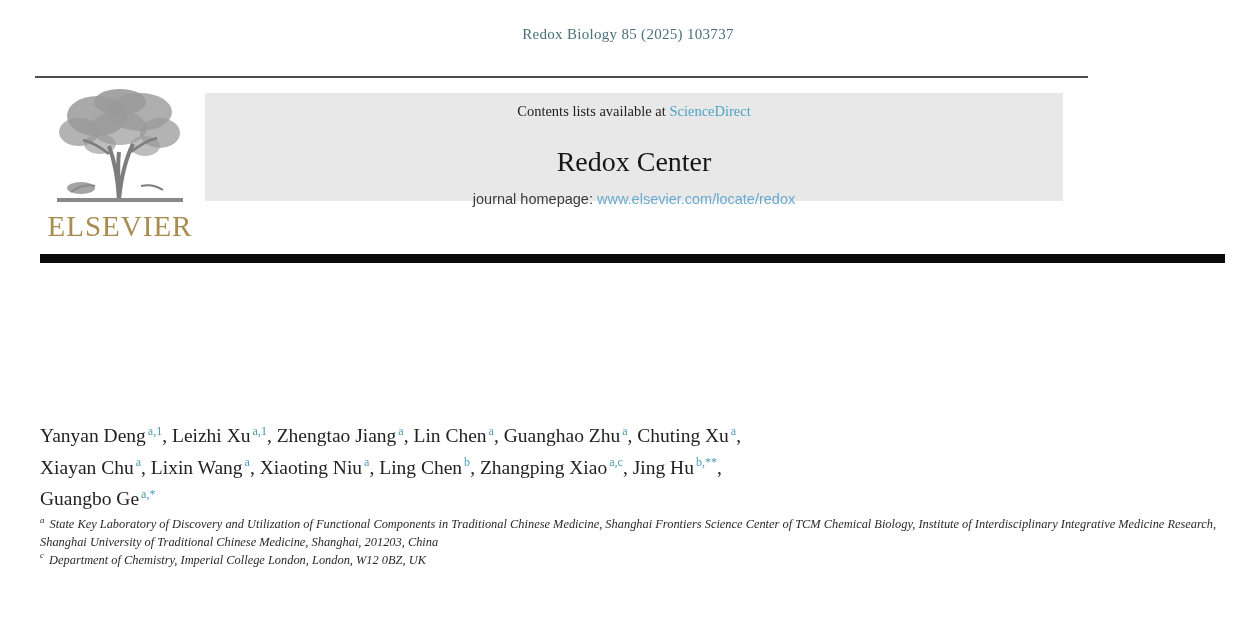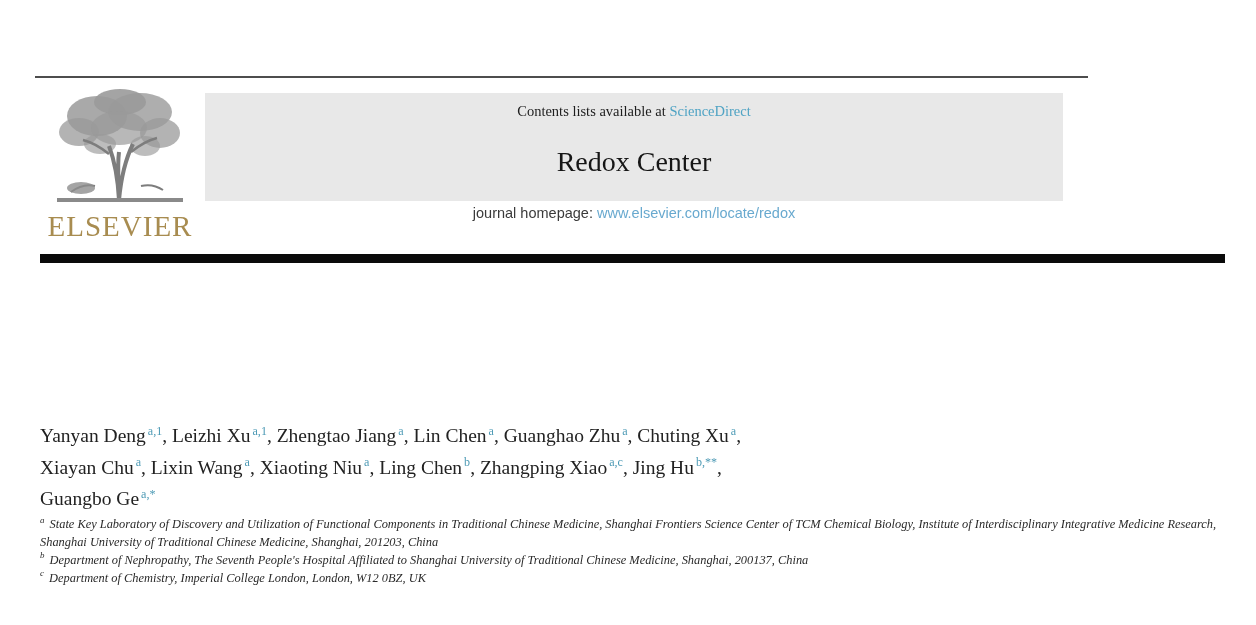--- a/index.html
+++ b/index.html
@@ -26,21 +26,21 @@
   .tree-icon{display:block;margin:0 auto;}
   .elsevier-wordmark{display:block;margin-top:2px;font-size:29px;color:var(--elsevier-gold);
     letter-spacing:1px;line-height:1;}
 
   
   .masthead{position:absolute;left:205px;top:93px;width:858px;height:108px;
     background:var(--masthead-gray);text-align:center;}
   .contents-line{margin-top:10px;font-size:14.5px;color:#1d1d1d;}
   .contents-link{color:var(--link-blue);cursor:pointer;}
   .masthead-title{margin-top:26px;font-size:28px;color:#161616;}
-  .homepage-line{margin-top:27px;font-family:"Liberation Sans", sans-serif;font-size:14.5px;color:#3a3a3a;}
+  .homepage-line{margin-top:13px;font-family:"Liberation Sans", sans-serif;font-size:14.5px;color:#3a3a3a;}
   .homepage-link{color:var(--homepage-link-blue);cursor:pointer;}
 
   
   .cover{position:absolute;left:1093px;top:82px;width:132px;height:160px;overflow:hidden;
     background:
       radial-gradient(circle at 84% 12%, rgba(240,96,170,0.95) 0%, rgba(240,96,170,0) 32%),
       radial-gradient(circle at 74% 74%, rgba(228,62,122,0.85) 0%, rgba(228,62,122,0) 26%),
       linear-gradient(118deg,#241433 0%,#3a1f52 35%,#5d2a68 62%,#8e3579 86%,#a03f7f 100%);
     font-family:"Liberation Sans", sans-serif;}
   .cover-beam{position:absolute;top:-30px;right:26px;width:34px;height:240px;
@@ -80,20 +80,21 @@
   .affiliation-list{position:absolute;left:40px;top:516px;width:1196px;
     font-size:12.4px;line-height:17.5px;color:#2a2a2a;font-style:italic;}
   .affiliation{margin-bottom:0.5px;}
   .aff-sup{font-size:0.72em;line-height:0;margin-right:2px;}
 </style>
 </head>
 <body>
 
 <div class="page">
 
+  <div class="journal-ref">Redox Biology 85 (2025) 103737</div>
 
   <div class="top-rule"></div>
 
   <div class="elsevier-block">
     <svg class="tree-icon" width="150" height="122" viewBox="0 0 150 122">
       <g fill="#9a9a9a">
         <ellipse cx="52" cy="28" rx="30" ry="20" opacity="0.85"></ellipse>
         <ellipse cx="95" cy="24" rx="32" ry="19" opacity="0.8"></ellipse>
         <ellipse cx="75" cy="14" rx="26" ry="13" opacity="0.9"></ellipse>
         <ellipse cx="34" cy="44" rx="20" ry="14" opacity="0.75"></ellipse>
@@ -128,17 +129,16 @@
 
 
   <div class="author-list">
       <div class="author-line"><span>Yanyan Deng</span><sup class="author-sup">a,1</sup><span>, </span><span>Leizhi Xu</span><sup class="author-sup">a,1</sup><span>, </span><span>Zhengtao Jiang</span><sup class="author-sup">a</sup><span>, </span><span>Lin Chen</span><sup class="author-sup">a</sup><span>, </span><span>Guanghao Zhu</span><sup class="author-sup">a</sup><span>, </span><span>Chuting Xu</span><sup class="author-sup">a</sup><span>,</span></div>
       <div class="author-line"><span>Xiayan Chu</span><sup class="author-sup">a</sup><span>, </span><span>Lixin Wang</span><sup class="author-sup">a</sup><span>, </span><span>Xiaoting Niu</span><sup class="author-sup">a</sup><span>, </span><span>Ling Chen</span><sup class="author-sup">b</sup><span>, </span><span>Zhangping Xiao</span><sup class="author-sup">a,c</sup><span>, </span><span>Jing Hu</span><sup class="author-sup">b,**</sup><span>,</span></div>
       <div class="author-line"><span>Guangbo Ge</span><sup class="author-sup">a,*</sup><span></span></div>
     </div>
 
   <div class="affiliation-list">
       <div class="affiliation"><sup class="aff-sup">a</sup><span> State Key Laboratory of Discovery and Utilization of Functional Components in Traditional Chinese Medicine, Shanghai Frontiers Science Center of TCM Chemical Biology, Institute of Interdisciplinary Integrative Medicine Research, Shanghai University of Traditional Chinese Medicine, Shanghai, 201203, China</span></div>
-      <div class="affiliation"><sup class="aff-sup">b</sup><span> Department of Nephropathy, The Seventh People's Hospital Affiliated to Shanghai University of Traditional Chinese Medicine, Shanghai, 200137, China</span></div>
       <div class="affiliation"><sup class="aff-sup">c</sup><span> Department of Chemistry, Imperial College London, London, W12 0BZ, UK</span></div>
     </div>
 
 </div>
 
 </body></html>

